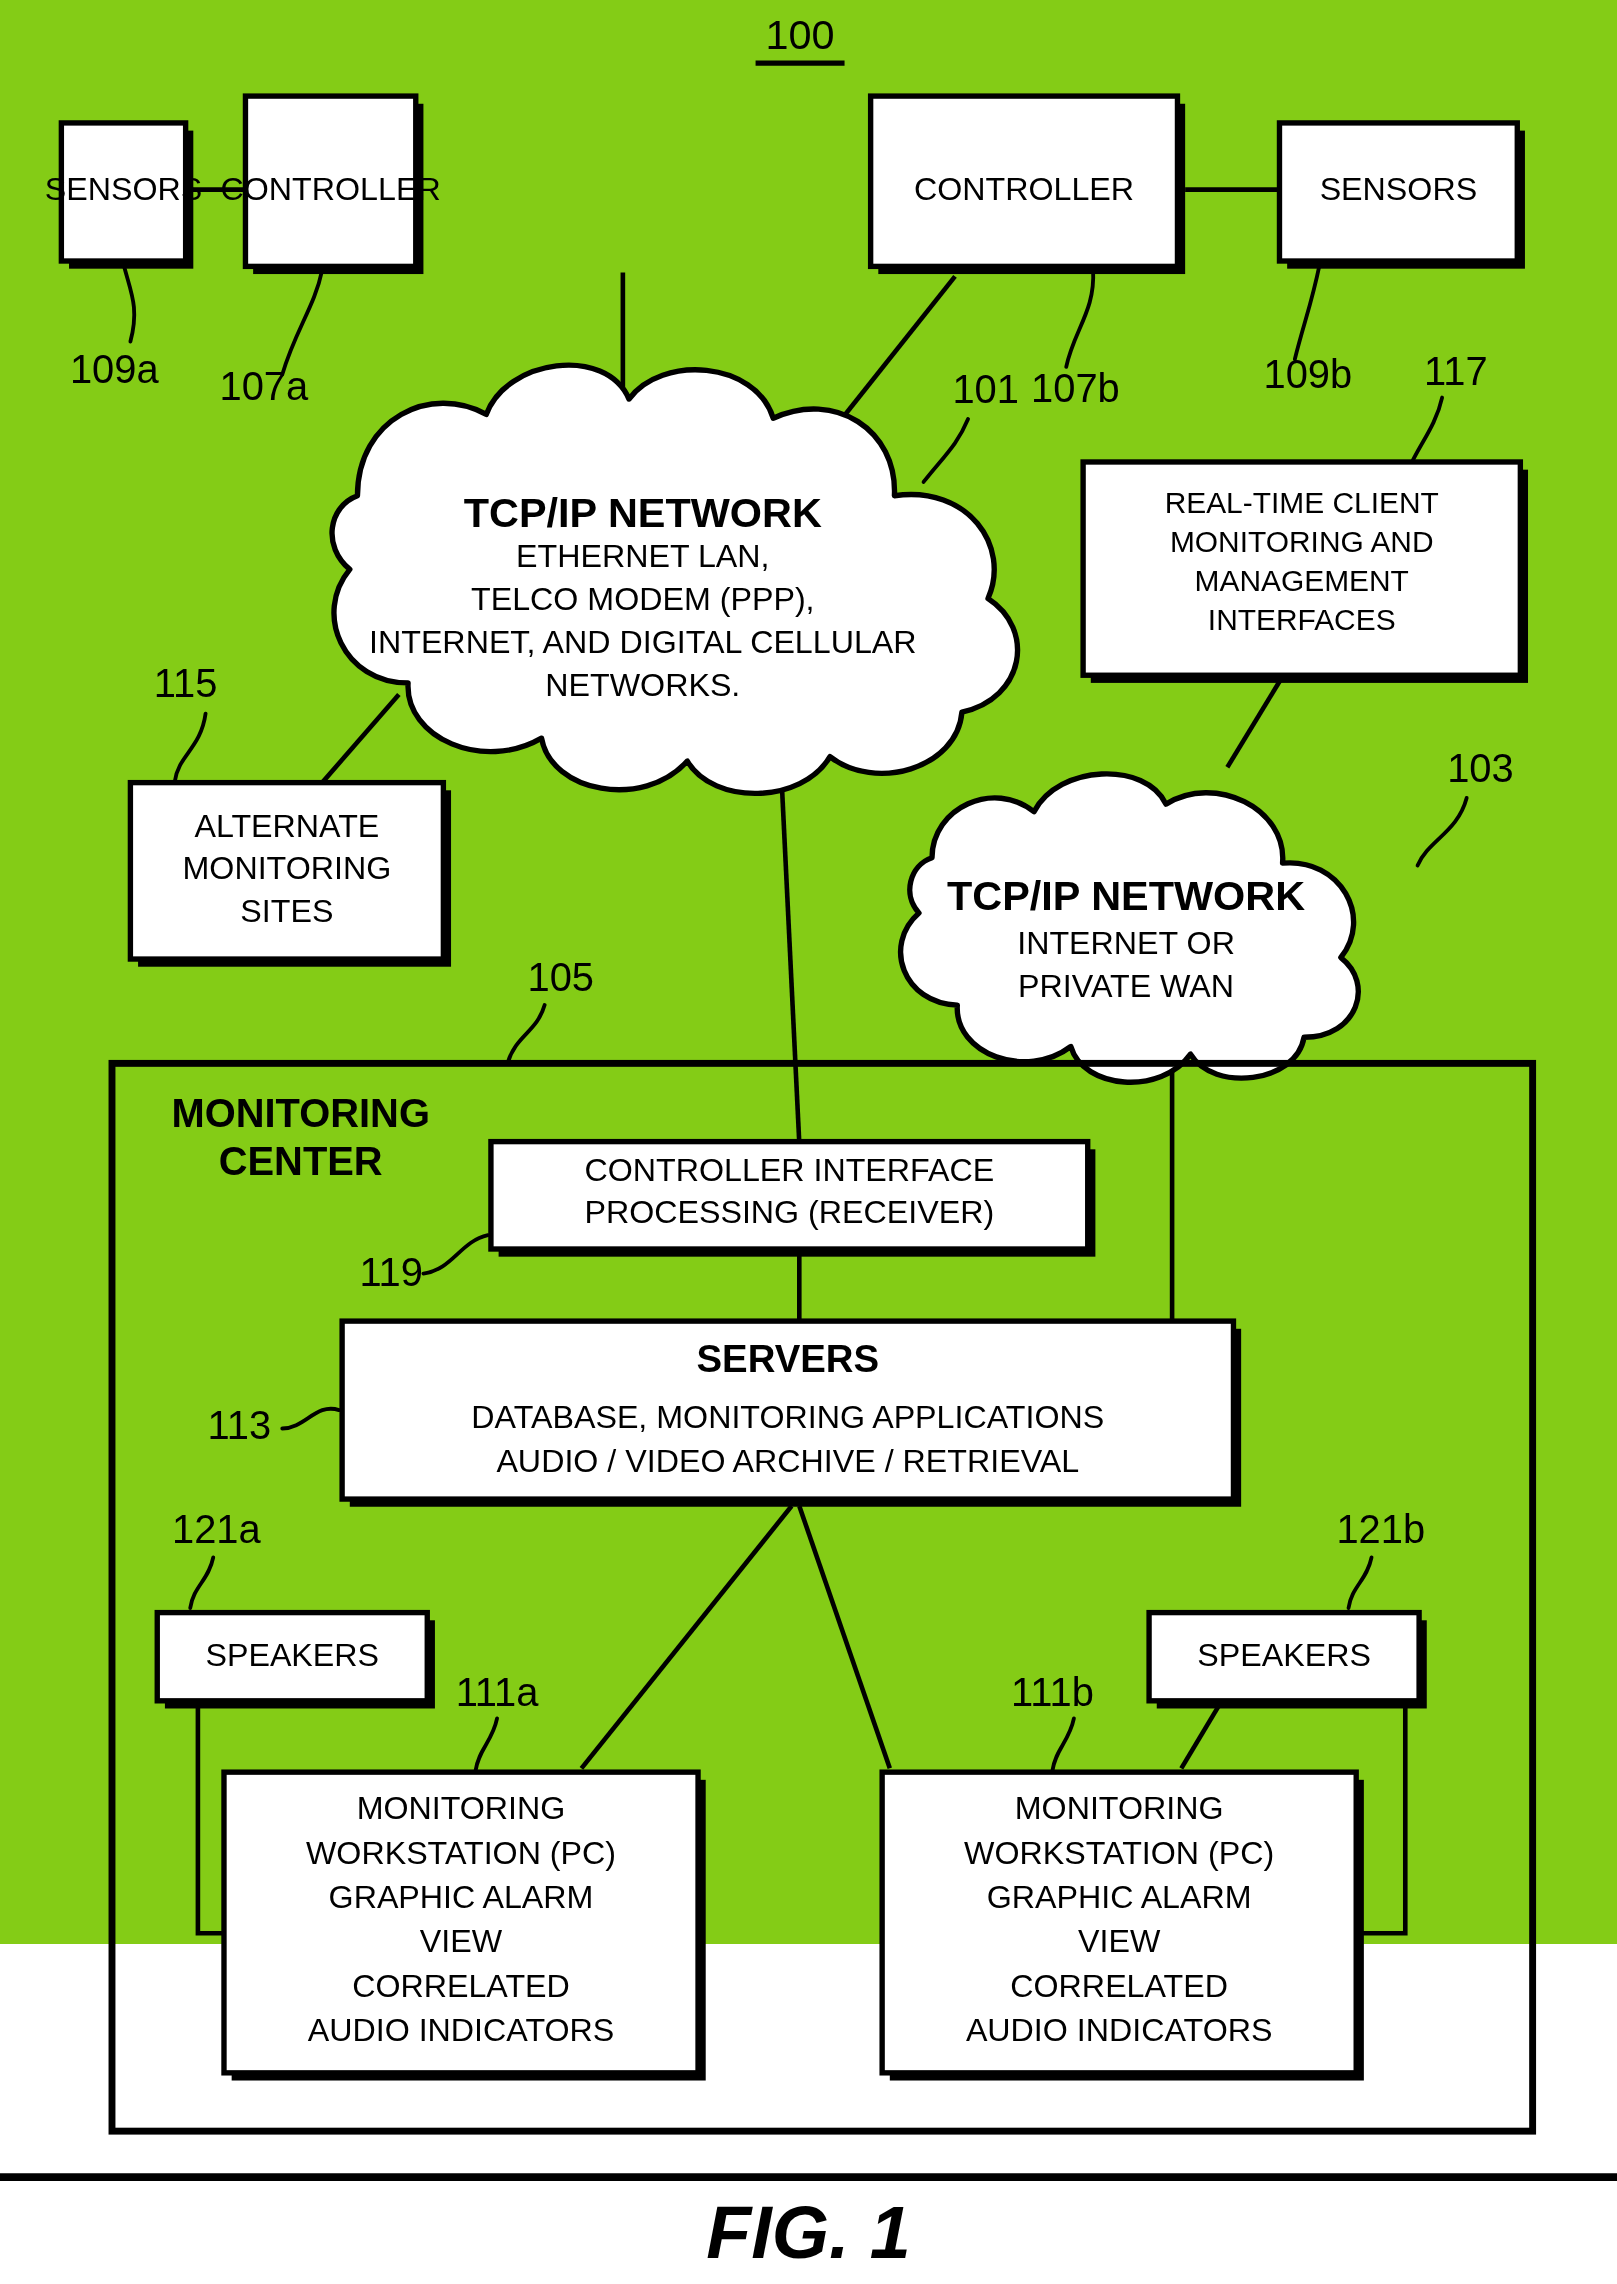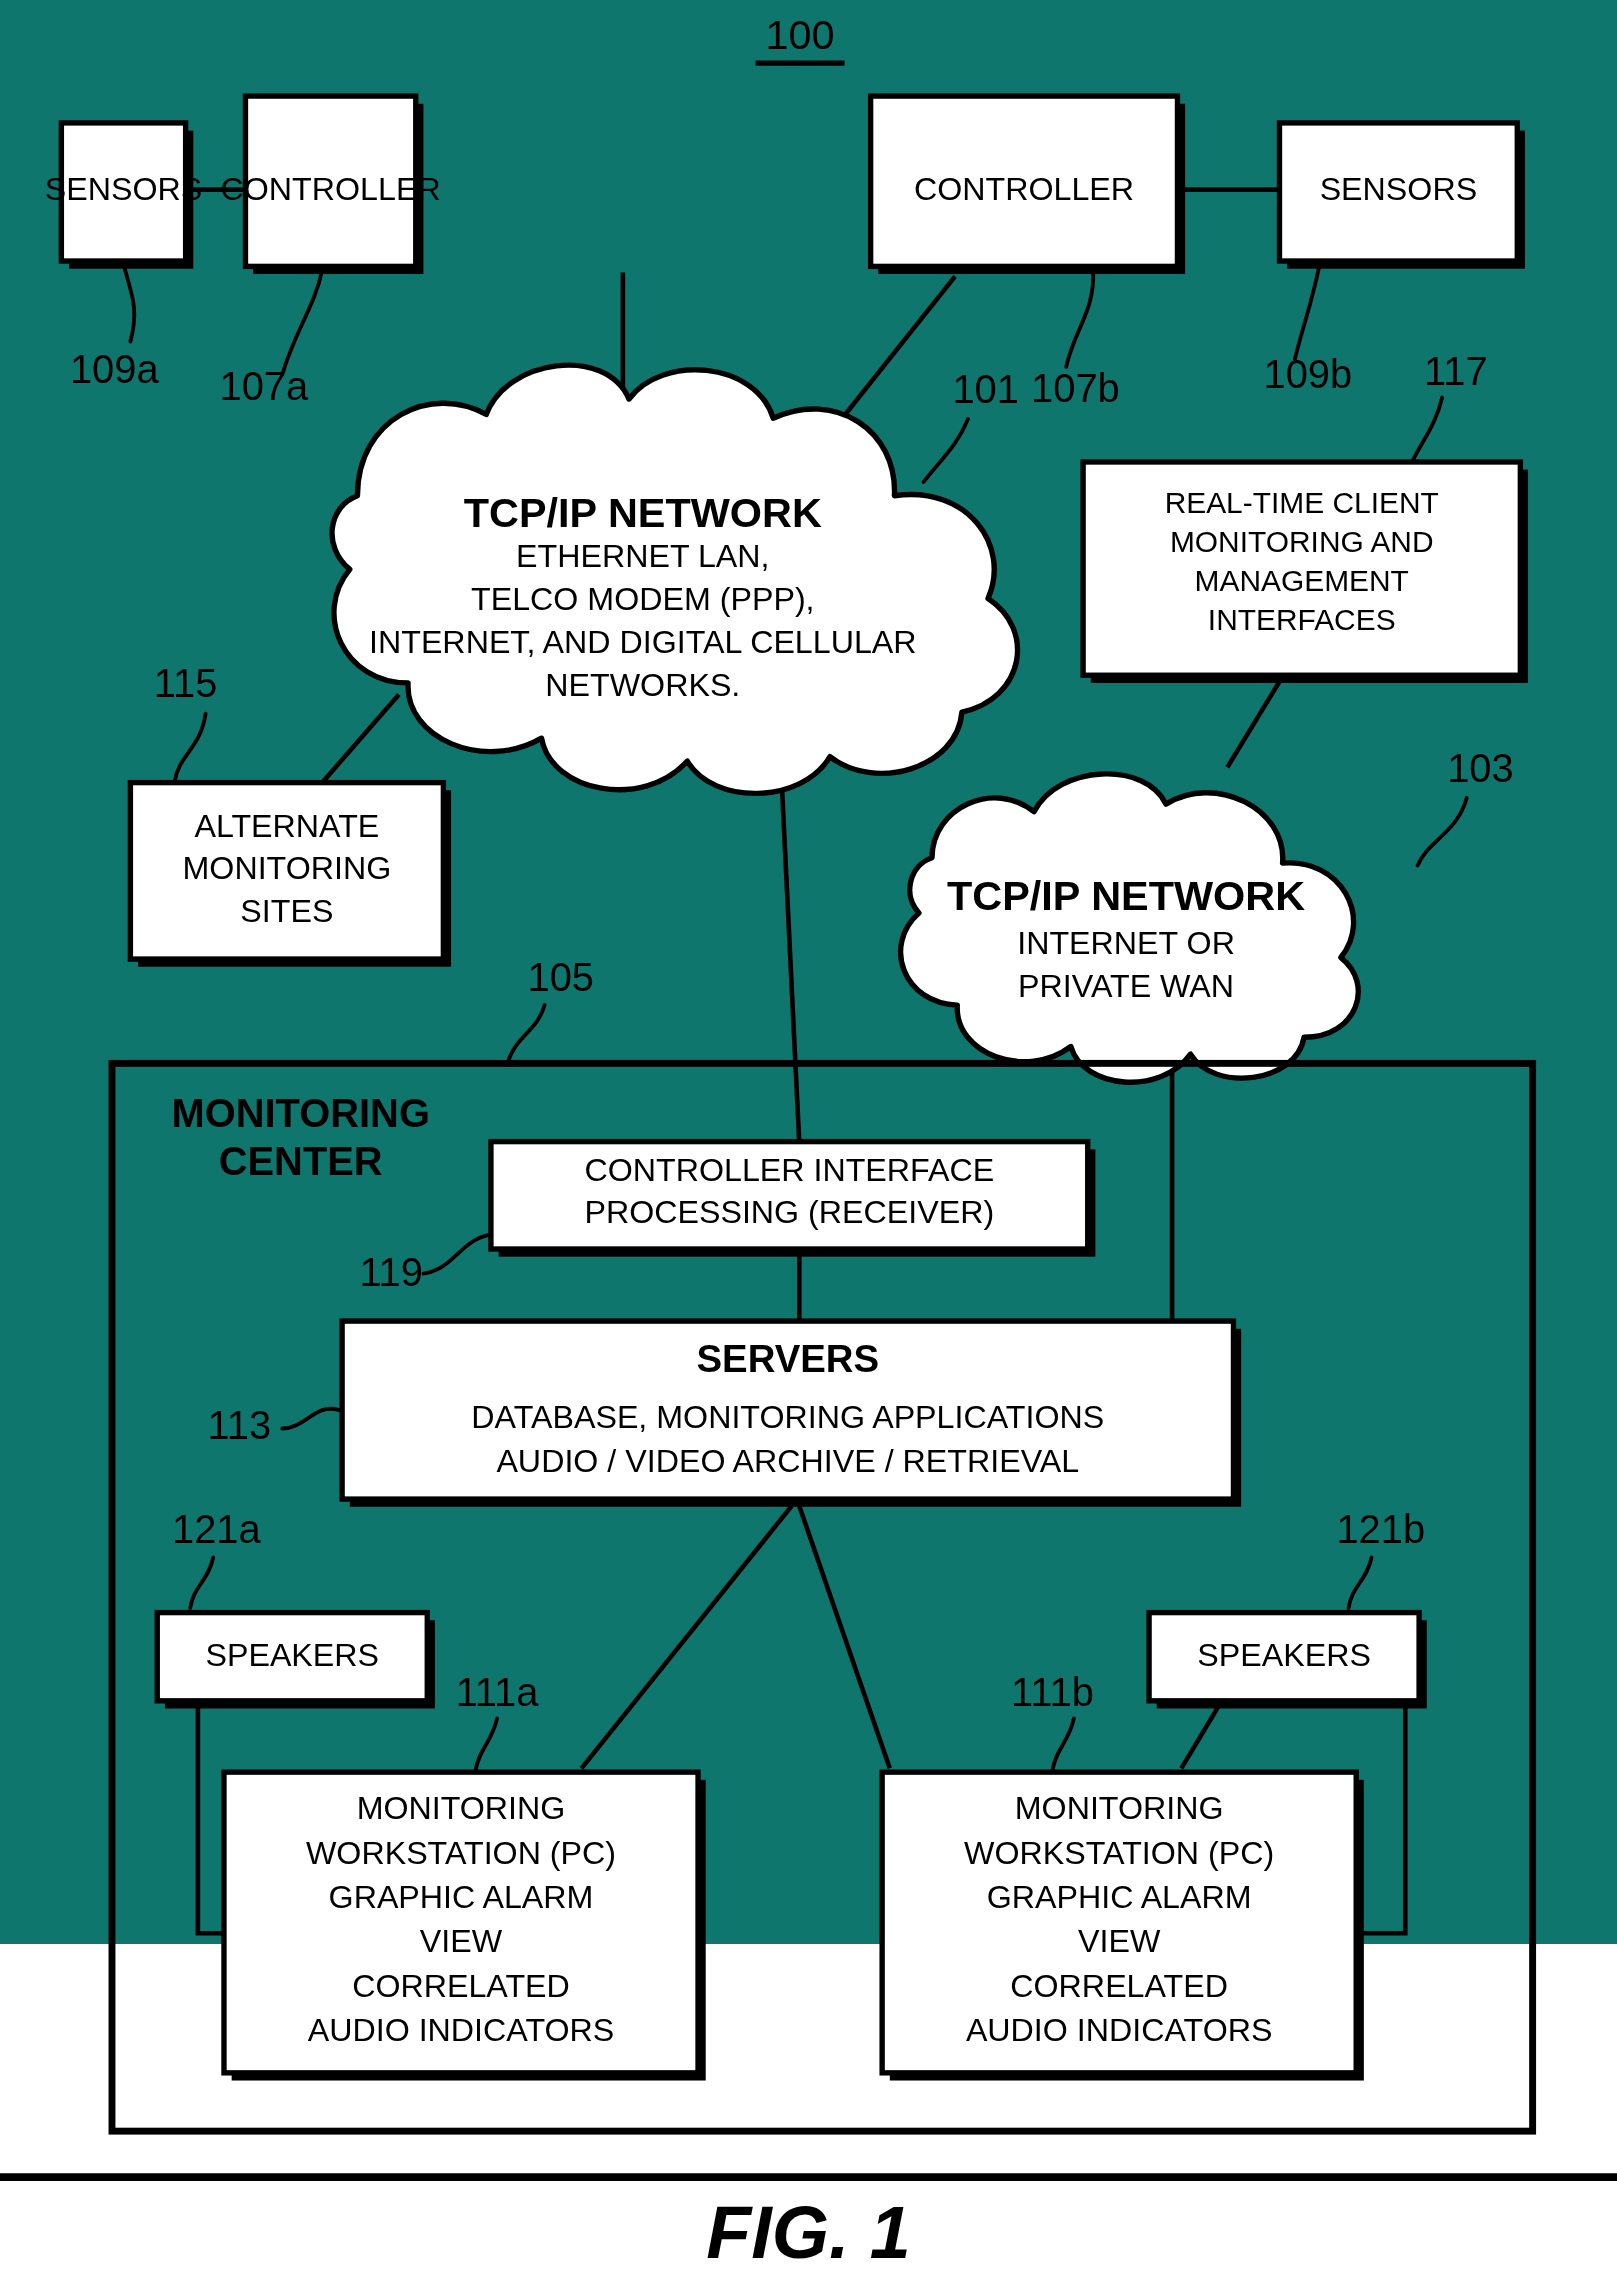--- a/index.html
+++ b/index.html
@@ -11,21 +11,21 @@
   body {
     width: 1617px;
     height: 2284px;
     overflow: hidden;
     font-family: "Liberation Sans", sans-serif;
   }
   #figure-root {
     position: relative;
     width: 1617px;
     height: 1944px;
-    background: #0f766e;
+    background: #84cc16;
   }
   svg#figure-svg {
     position: absolute;
     top: 0; left: 0;
     width: 1617px;
     height: 2284px;
     display: block;
   }
   
   .box-shape {

